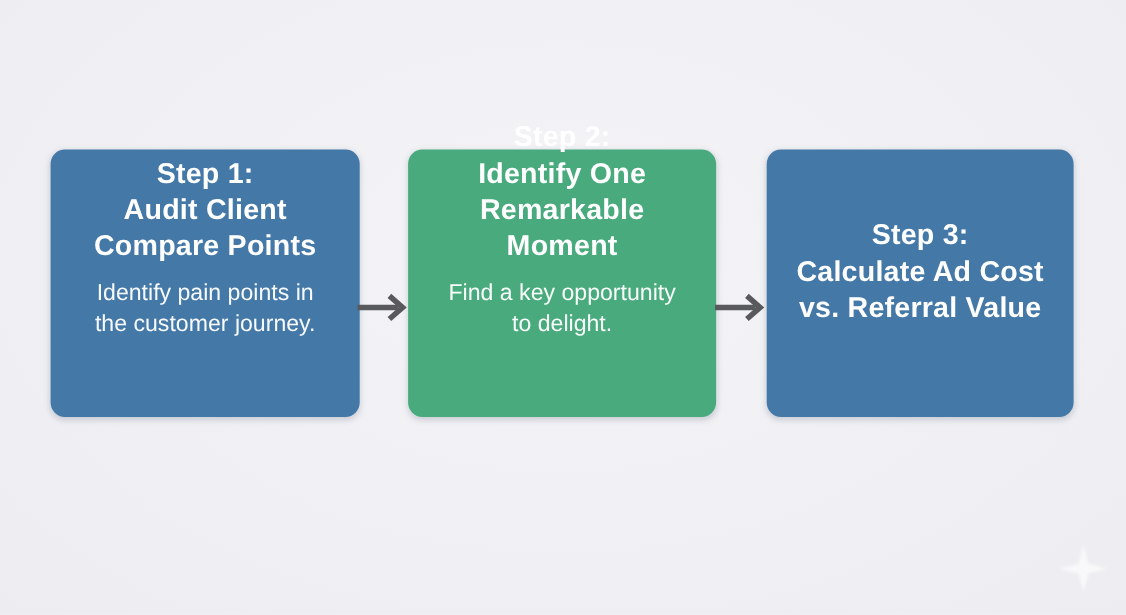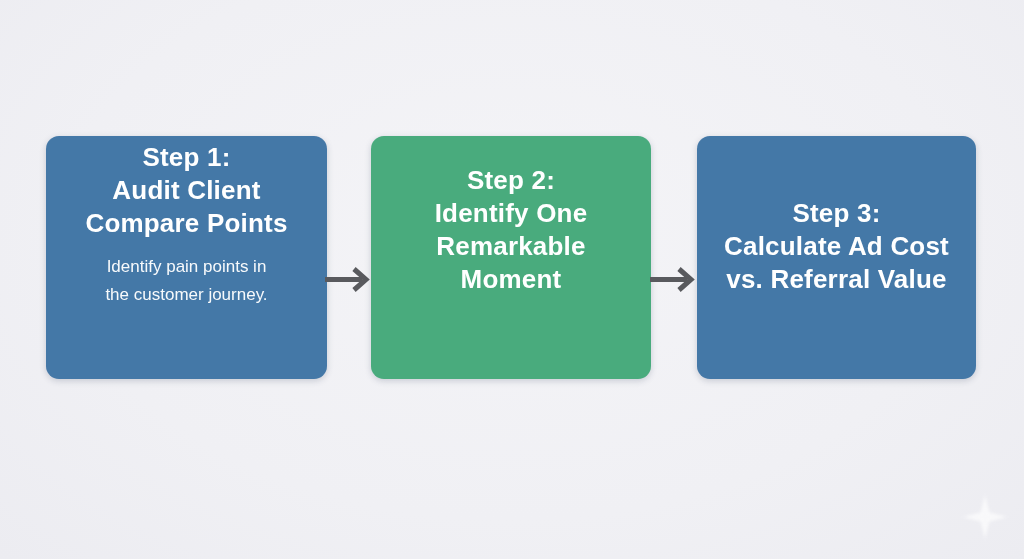--- a/index.html
+++ b/index.html
@@ -36,21 +36,21 @@
   .card-title {
     margin: 0 0 13px 0;
     font-size: 26px;
     font-weight: bold;
     line-height: 33px;
     white-space: pre-line;
     letter-spacing: 0.2px;
   }
   .card-desc {
     margin: 0;
-    font-size: 17px;
+    font-size: 21px;
     font-weight: normal;
     line-height: 28px;
     white-space: pre-line;
     color: rgba(255, 255, 255, 0.96);
   }
   .arrow {
     position: absolute;
     top: 265px;
     width: 50px;
     height: 29px;
@@ -88,20 +88,22 @@
       <polyline points="30,4 42,14.5 30,25" stroke-linejoin="miter"></polyline>
     </g>
   </svg>
 
   <div class="card card-2" style="background-color: rgb(73, 171, 125);">
     <div class="card-content">
       <h2 class="card-title">Step 2:
 Identify One
 Remarkable
 Moment</h2>
+      <p class="card-desc">Find a key opportunity
+to delight.</p>
     </div>
   </div>
 
   <svg class="arrow arrow-2" viewBox="0 0 50 29" xmlns="http://www.w3.org/2000/svg">
     <g fill="none" stroke="#595a5e" stroke-width="5" style="stroke: rgb(89, 90, 94);">
       <line x1="1" y1="14.5" x2="38" y2="14.5"></line>
       <polyline points="30,4 42,14.5 30,25" stroke-linejoin="miter"></polyline>
     </g>
   </svg>
 

